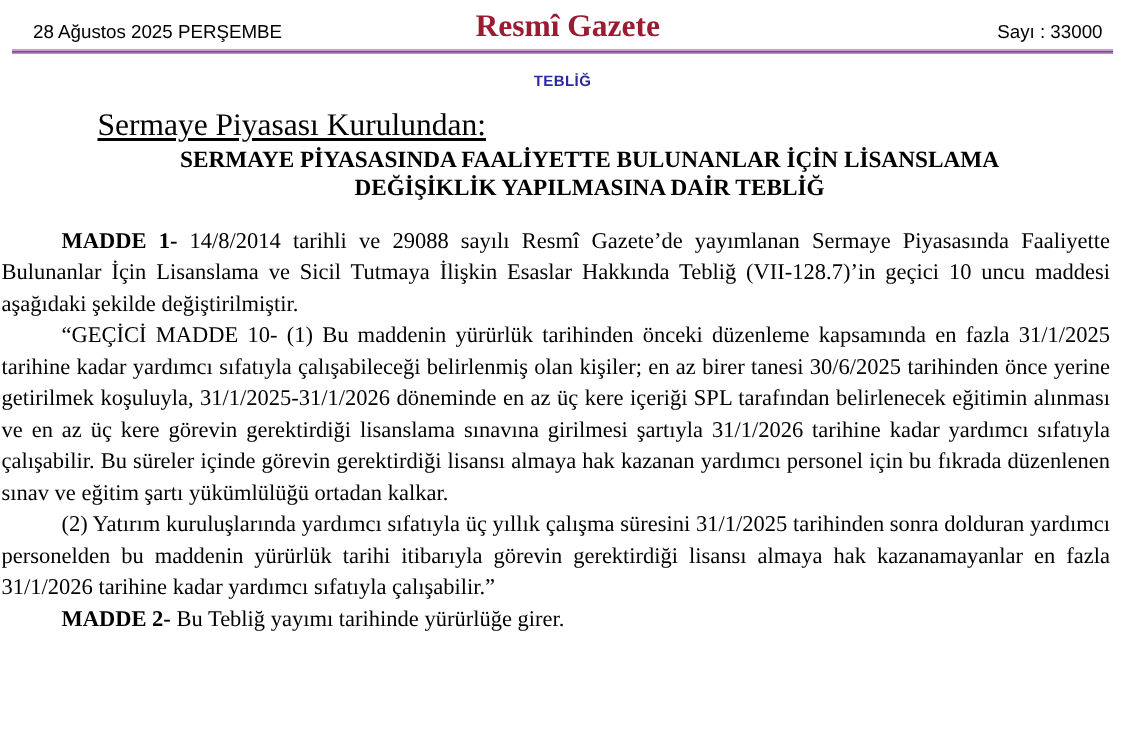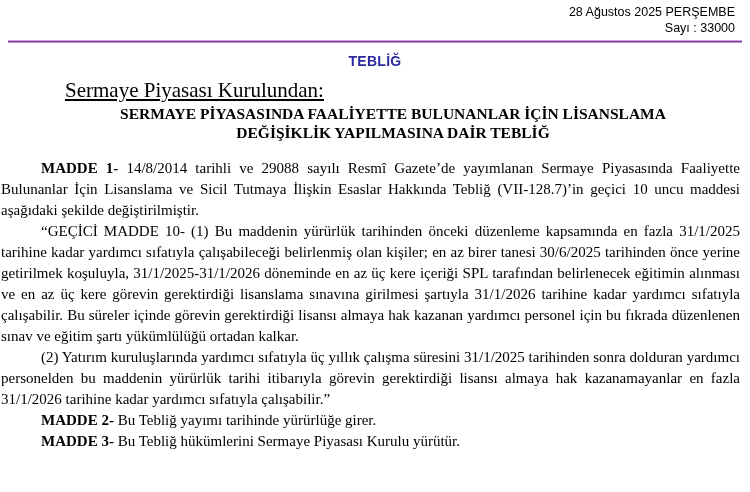--- a/index.html
+++ b/index.html
@@ -18,21 +18,20 @@
     background: var(--page-bg);
     color: var(--text-black);
     overflow: hidden;
     font-family: "Liberation Serif", serif;
   }
   
   .gazette-header {
     display: flex;
     align-items: flex-end;
     padding: 5px 15px 3px 15px;
-    flex-direction: column;
   }
   .header-date {
     flex: 1;
     font-family: "Liberation Sans", sans-serif;
     font-size: 12.5px;
     text-align: left;
     padding-left: 7px;
     padding-bottom: 2px;
     white-space: nowrap;
   }
@@ -58,21 +57,21 @@
     margin: 0 8px;
     background: var(--rule-purple);
     border-top: 1px solid #c9a0d8;
     border-bottom: 1px solid #b98fc9;
   }
   
   .section-heading {
     margin-top: 11px;
     text-align: center;
     font-family: "Liberation Sans", sans-serif;
-    font-size: 14px;
+    font-size: 10px;
     font-weight: bold;
     color: var(--heading-blue);
     letter-spacing: 0.3px;
     line-height: 15px;
   }
   
   .issuer {
     margin: 13px 0 0 65px;
     font-size: 21px;
     text-decoration: underline;
@@ -100,35 +99,35 @@
   }
   .article-label { font-weight: bold; }
 </style>
 </head>
 <body>
 
 <div class="page">
 
   <div class="gazette-header">
     <div class="header-date">28 Ağustos 2025 PERŞEMBE</div>
+    <div class="header-masthead">Resmî Gazete</div>
     <div class="header-issue">Sayı : 33000</div>
   </div>
 
   <div class="purple-rule"></div>
 
   <div class="section-heading">TEBLİĞ</div>
 
   <div class="issuer">Sermaye Piyasası Kurulundan:</div>
 
   <div class="doc-title">
     <div>SERMAYE PİYASASINDA FAALİYETTE BULUNANLAR İÇİN LİSANSLAMA</div>
     <div>DEĞİŞİKLİK YAPILMASINA DAİR TEBLİĞ</div>
   </div>
 
   <div class="doc-body">
     <p><span class="article-label">MADDE 1-</span><span> 14/8/2014 tarihli ve 29088 sayılı Resmî Gazete’de yayımlanan Sermaye Piyasasında Faaliyette Bulunanlar İçin Lisanslama ve Sicil Tutmaya İlişkin Esaslar Hakkında Tebliğ (VII-128.7)’in geçici 10 uncu maddesi aşağıdaki şekilde değiştirilmiştir.</span></p>
     <p><span class="article-label"></span><span>“GEÇİCİ MADDE 10- (1) Bu maddenin yürürlük tarihinden önceki düzenleme kapsamında en fazla 31/1/2025 tarihine kadar yardımcı sıfatıyla çalışabileceği belirlenmiş olan kişiler; en az birer tanesi 30/6/2025 tarihinden önce yerine getirilmek koşuluyla, 31/1/2025-31/1/2026 döneminde en az üç kere içeriği SPL tarafından belirlenecek eğitimin alınması ve en az üç kere görevin gerektirdiği lisanslama sınavına girilmesi şartıyla 31/1/2026 tarihine kadar yardımcı sıfatıyla çalışabilir. Bu süreler içinde görevin gerektirdiği lisansı almaya hak kazanan yardımcı personel için bu fıkrada düzenlenen sınav ve eğitim şartı yükümlülüğü ortadan kalkar.</span></p>
     <p><span class="article-label"></span><span>(2) Yatırım kuruluşlarında yardımcı sıfatıyla üç yıllık çalışma süresini 31/1/2025 tarihinden sonra dolduran yardımcı personelden bu maddenin yürürlük tarihi itibarıyla görevin gerektirdiği lisansı almaya hak kazanamayanlar en fazla 31/1/2026 tarihine kadar yardımcı sıfatıyla çalışabilir.”</span></p>
     <p><span class="article-label">MADDE 2-</span><span> Bu Tebliğ yayımı tarihinde yürürlüğe girer.</span></p>
-    <p><span class="article-label">MADDE 3-</span><span> Bu Tebliğ hükümlerini Sermaye Piyasası Kurulu yürütür.</span></p>
   </div>
 
 </div>
 
 </body></html>

